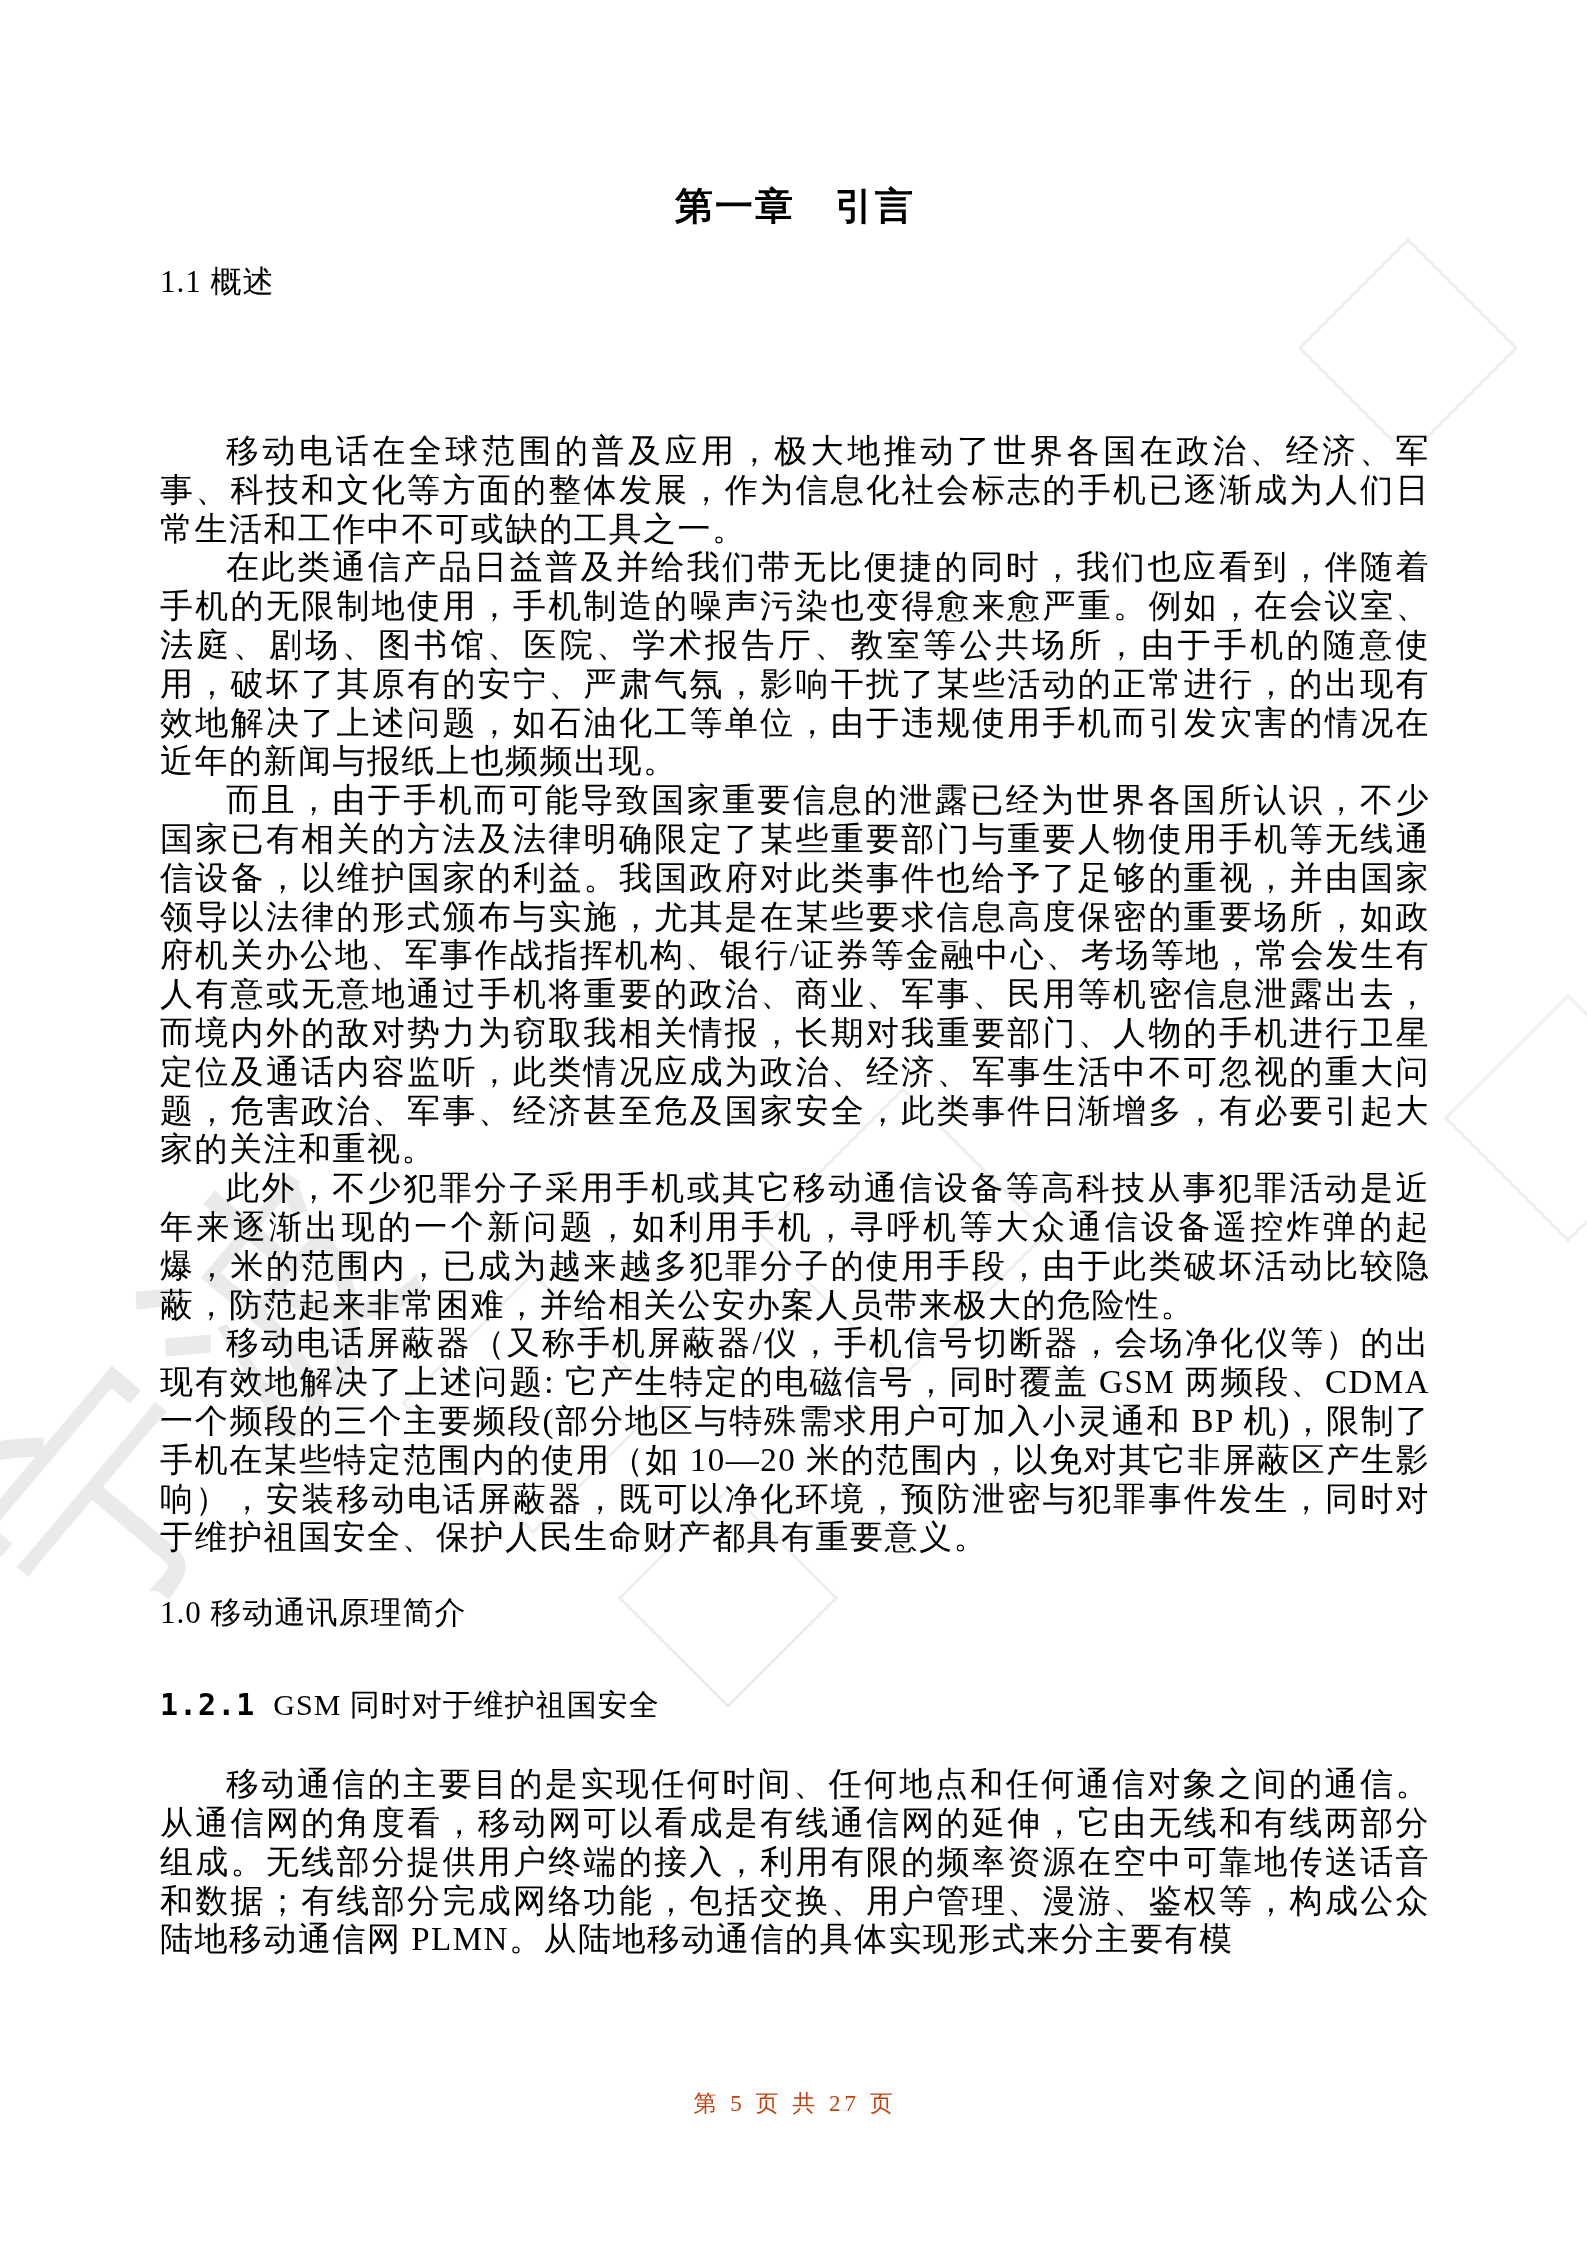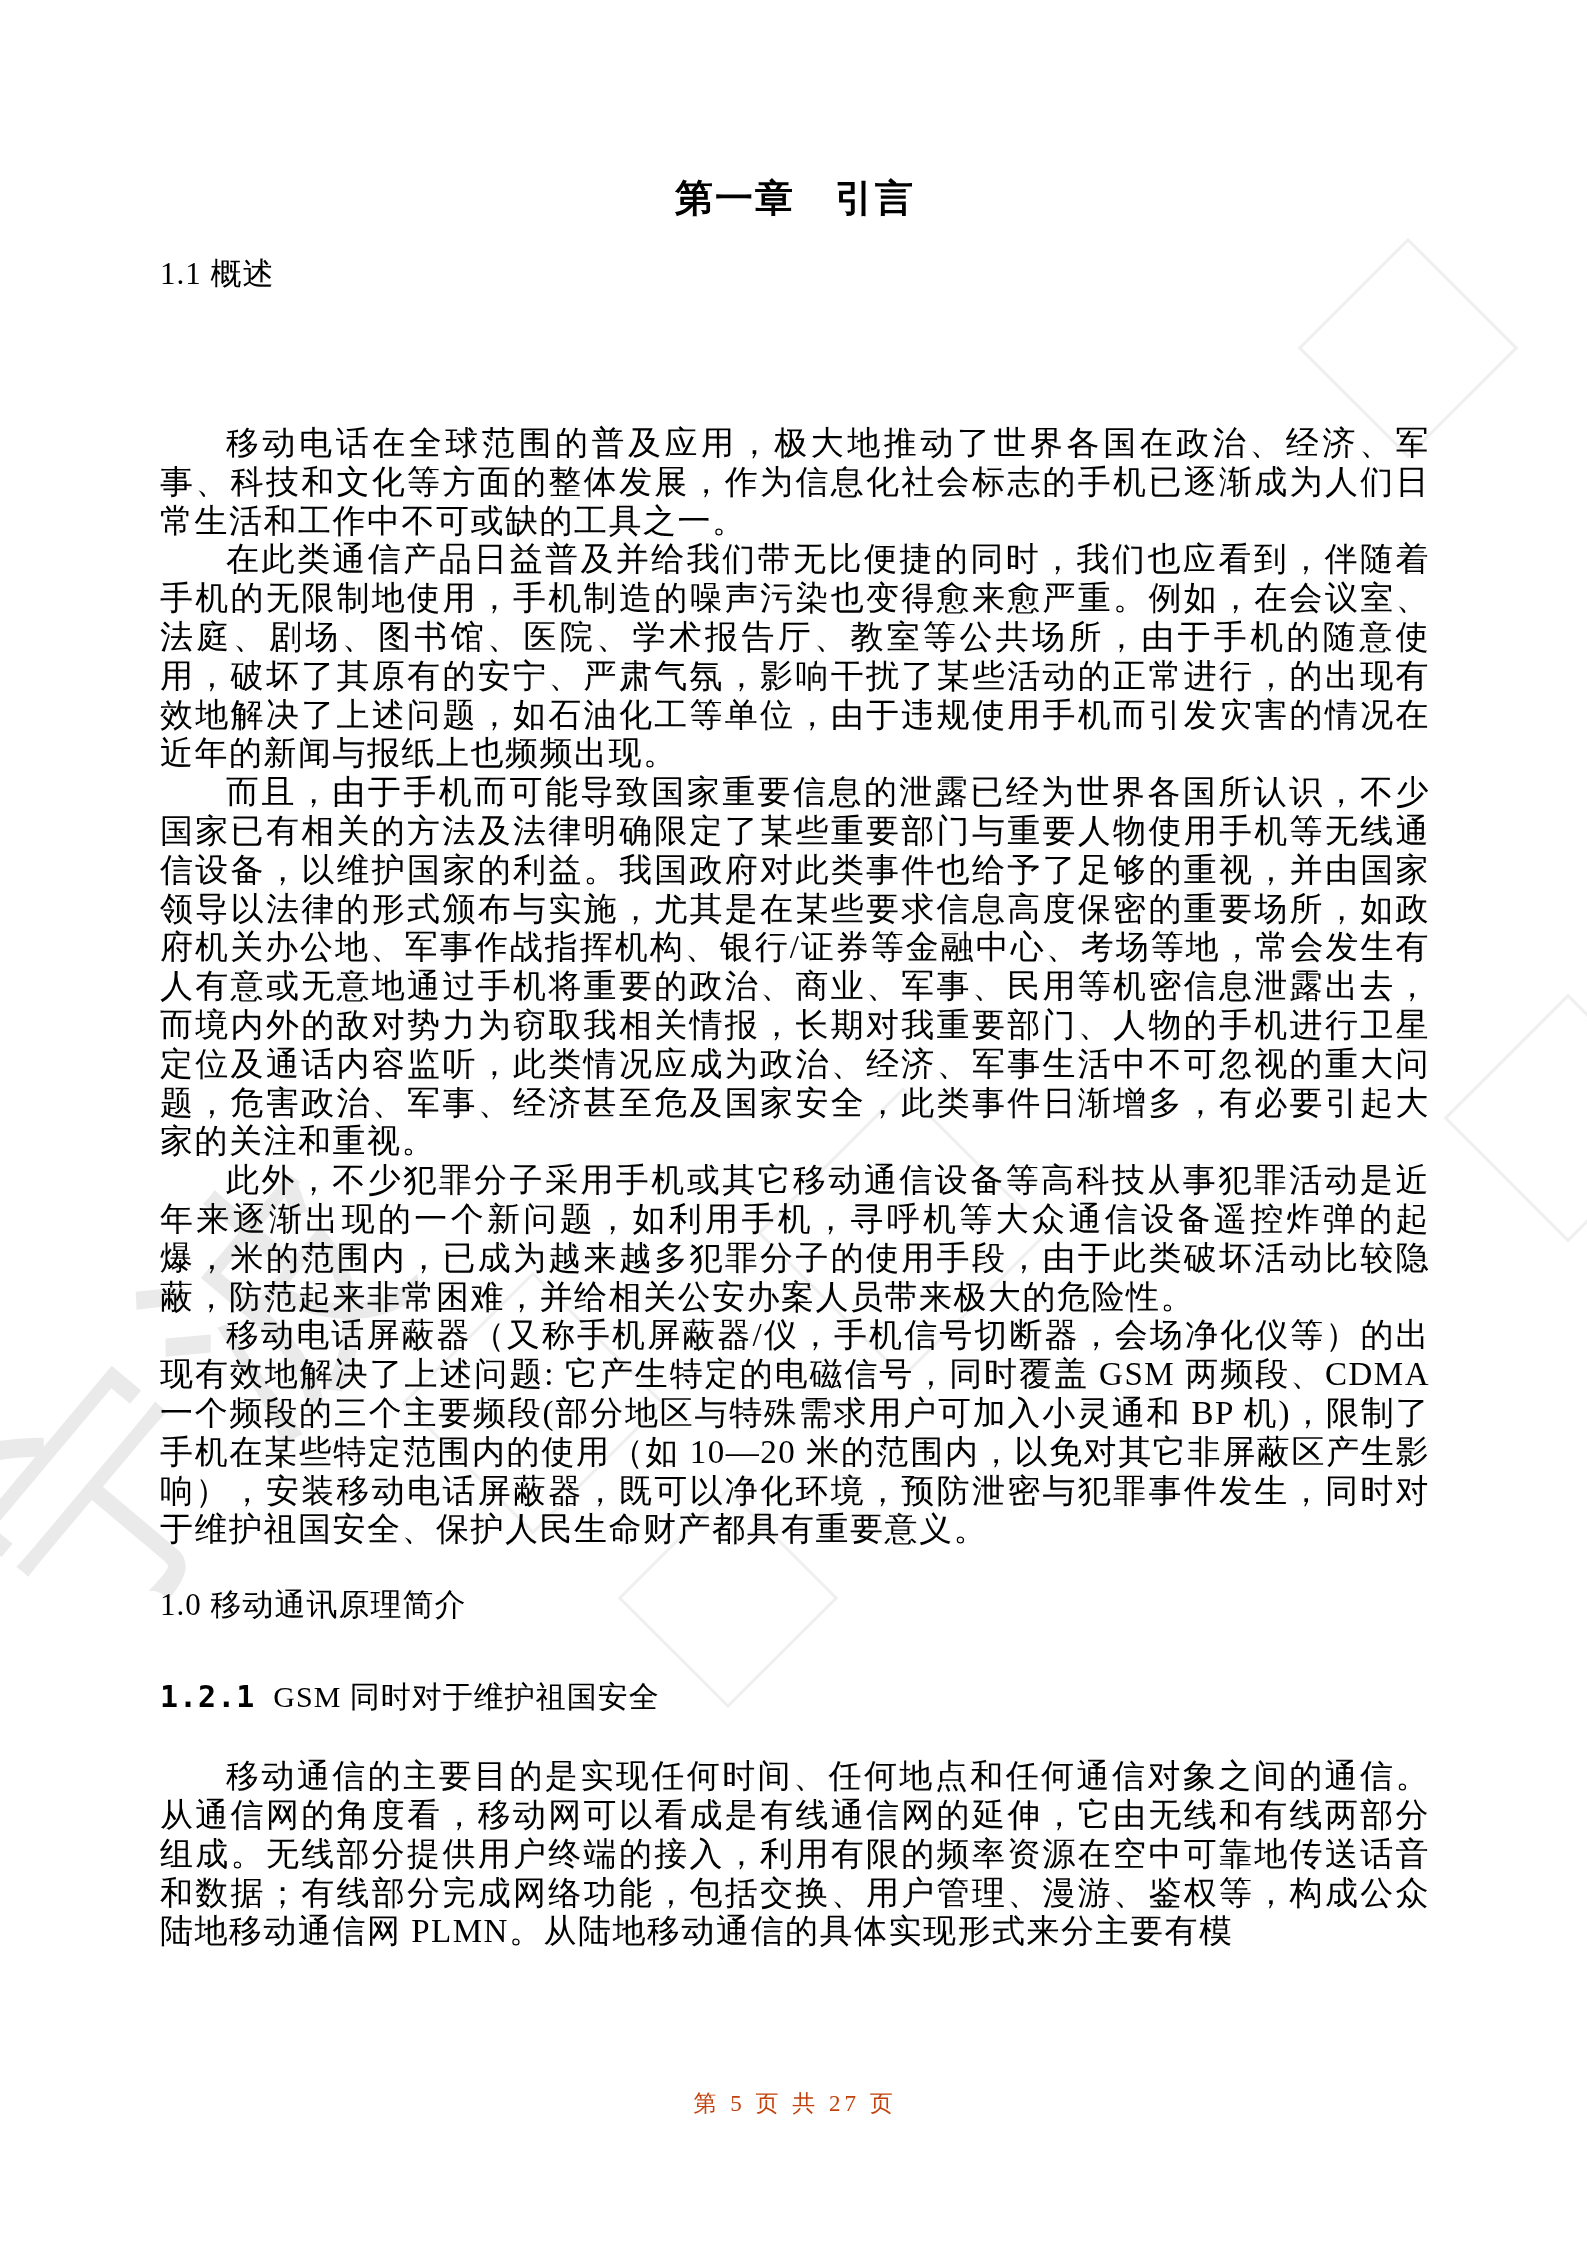--- a/index.html
+++ b/index.html
@@ -43,21 +43,21 @@
   .wm-d1 { left: 1330px; top: 270px;  width: 150px; height: 150px; }
   .wm-d2 { left: 1480px; top: 1030px; width: 170px; height: 170px; }
   .wm-d3 { left: 800px;  top: 1130px; width: 200px; height: 200px; }
   .wm-d4 { left: 440px;  top: 1310px; width: 180px; height: 180px; }
   .wm-d5 { left: 650px;  top: 1520px; width: 150px; height: 150px; }
 
   
   .content {
     position: absolute;
     left: 160px;
-    top: 8px;
+    top: 16px;
     width: 1270px;
     z-index: 1;
   }
   .chapter-title {
     margin: 168px 0 0 0;
     font-family: "Liberation Sans", sans-serif;
     font-weight: bold;
     font-size: 38px;
     line-height: 44px;
     text-align: center;

